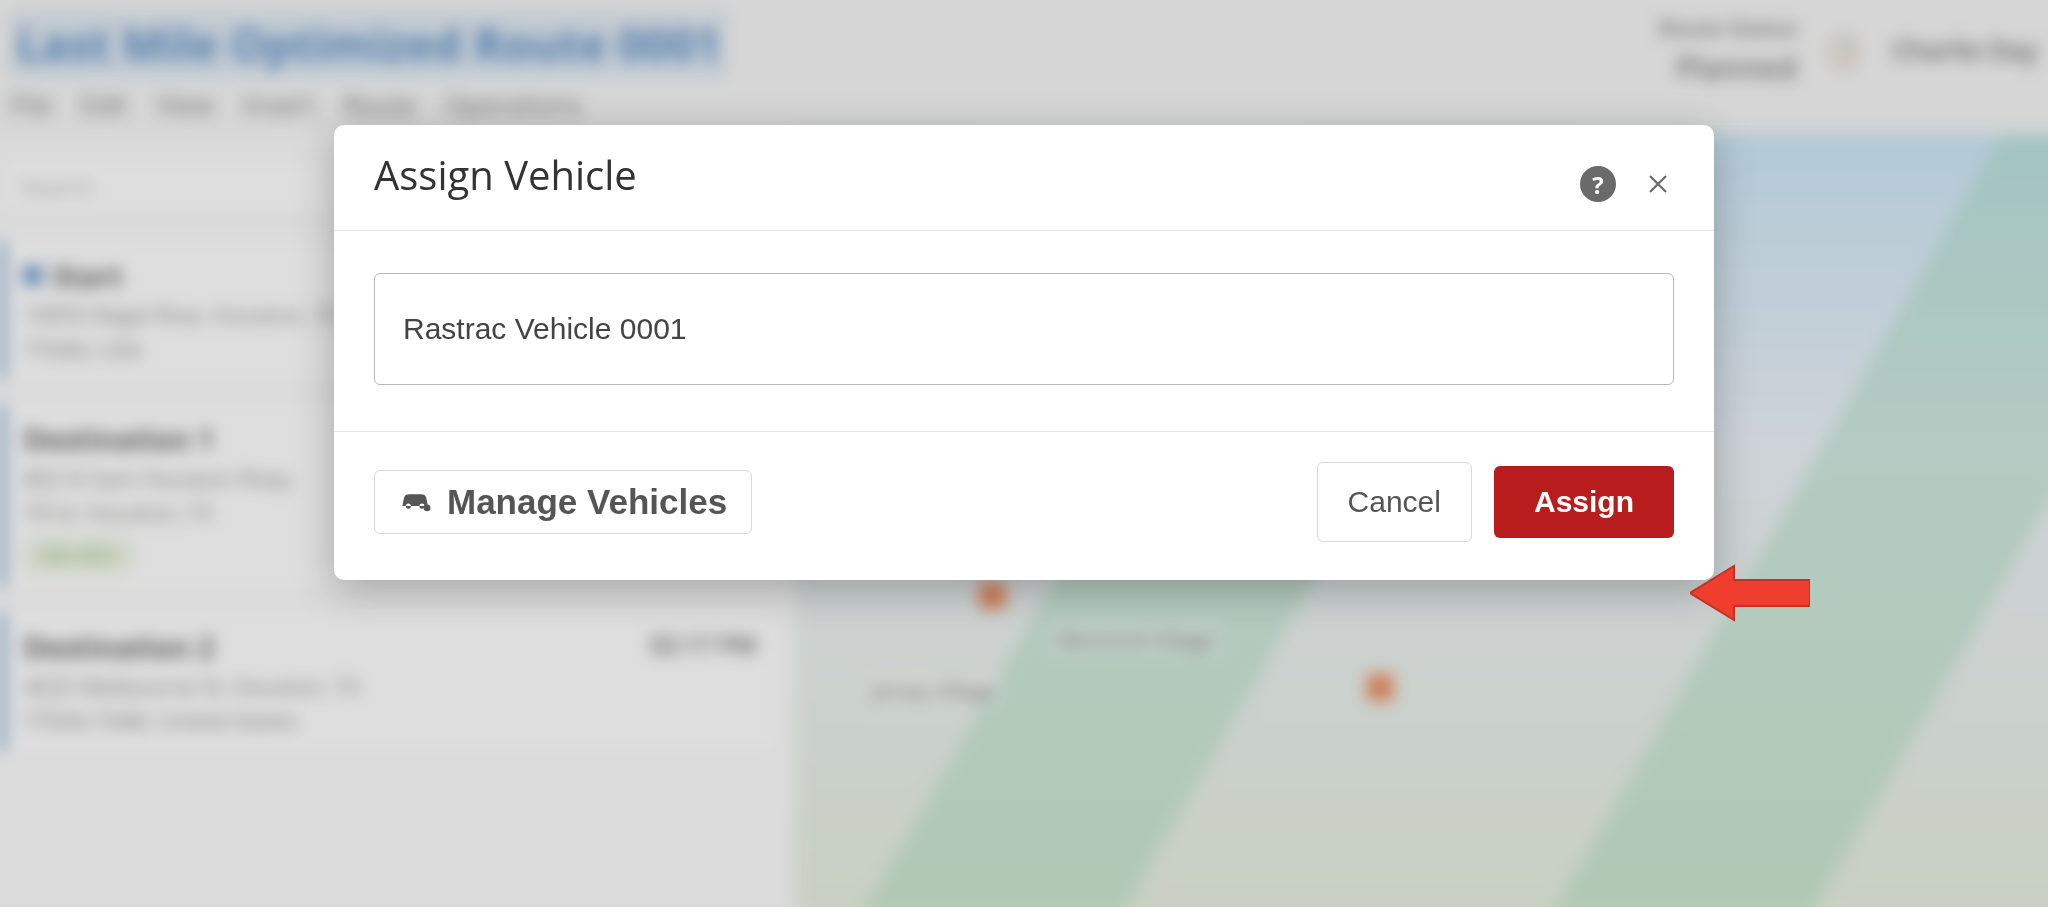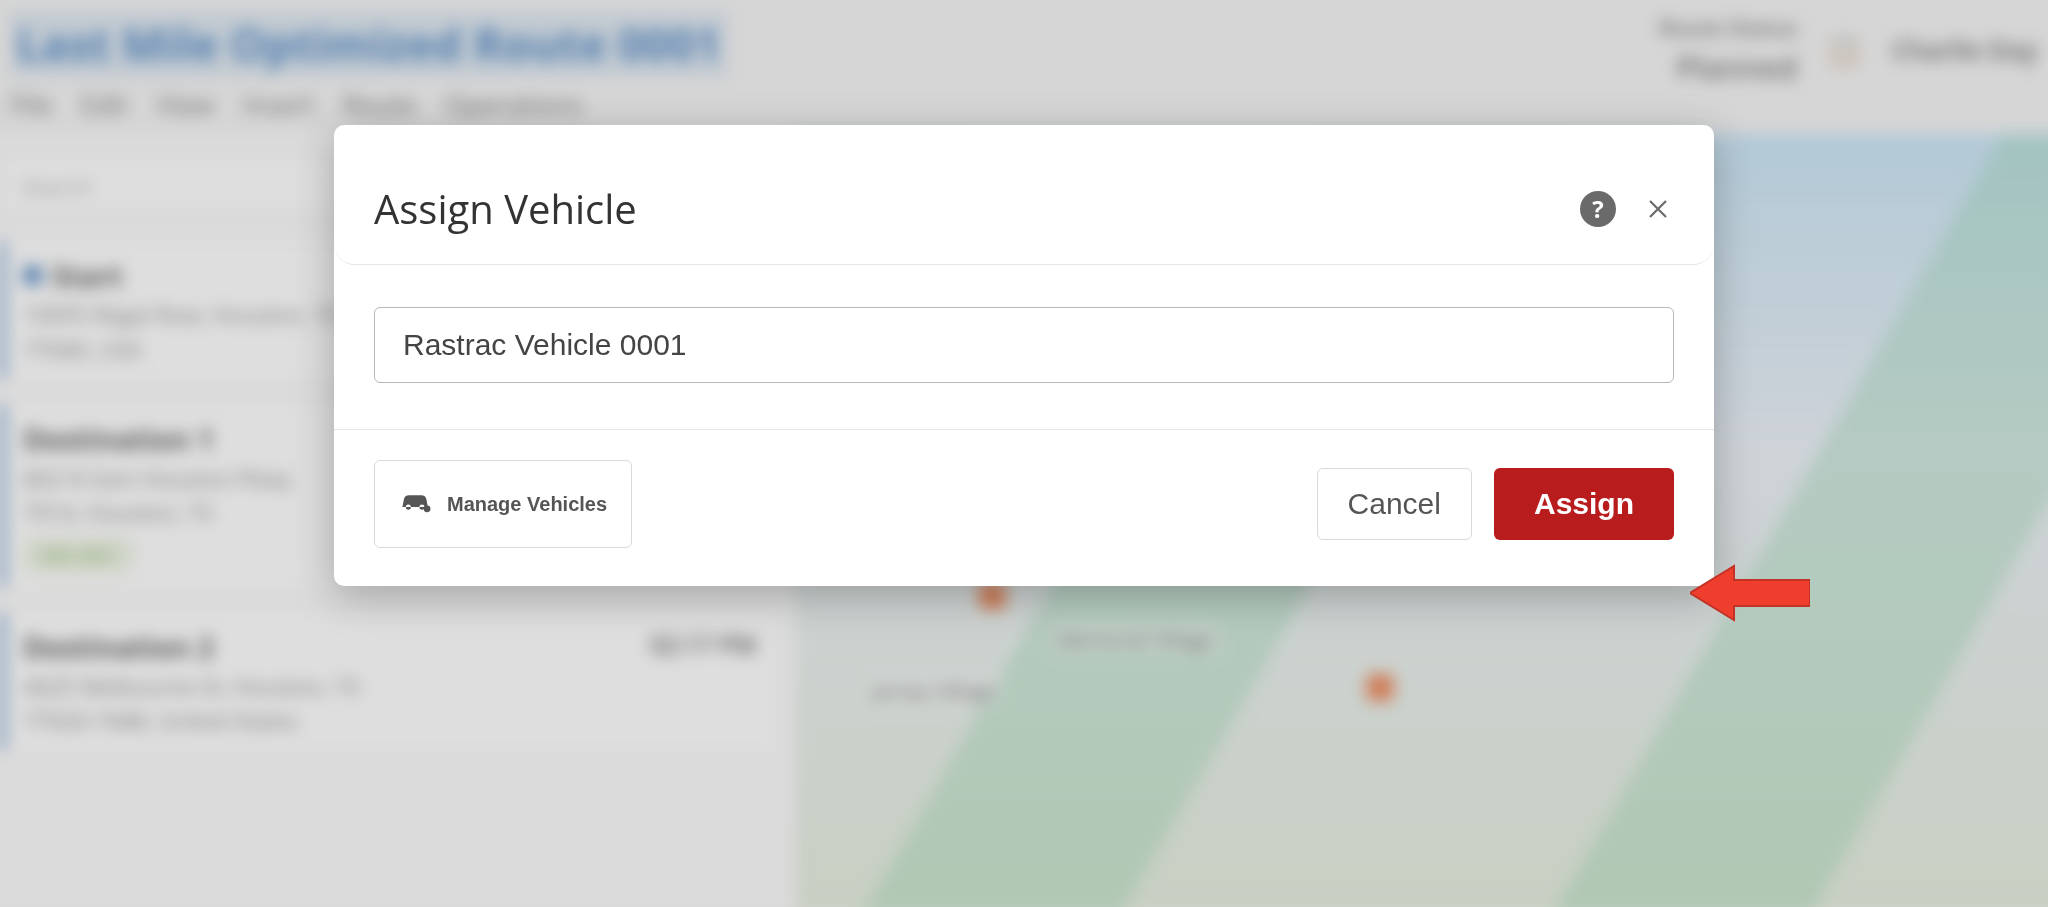--- a/index.html
+++ b/index.html
@@ -150,25 +150,24 @@
   .modal {
     margin-top: 125px;
     width: 1380px;
     background: #fff;
     border-radius: 10px;
     box-shadow: 0 10px 40px rgba(0,0,0,0.25);
     overflow: hidden;
   }
   .modal-head {
     display: flex;
-    align-items: center;
+    align-items: flex-end;
     justify-content: space-between;
-    padding: 56px 40px 28px 40px;
+    padding: 22px 40px 28px 40px;
     border-bottom: 1px solid #e6e6e6;
-    border-radius: 21px;
   }
   .modal-title {
     font-size: 40px;
     color: #333;
     font-weight: 400;
   }
   .modal-head .icons {
     display: flex;
     gap: 26px;
     align-items: center;
@@ -193,59 +192,59 @@
     color: #6a6a6a;
     cursor: pointer;
   }
   .close-icon svg { width: 24px; height: 24px; stroke: #6a6a6a; stroke-width: 2.2; }
 
   .modal-body {
     padding: 42px 40px 46px 40px;
   }
   .vehicle-input {
     width: 100%;
-    height: 76px;
+    height: 112px;
     border: 1px solid #b8b8b8;
     border-radius: 6px;
     font-size: 30px;
     padding: 0 28px;
     color: #444;
     outline: none;
   }
 
   .modal-foot {
     border-top: 1px solid #e6e6e6;
     padding: 30px 40px 38px 40px;
     display: flex;
     align-items: center;
     justify-content: space-between;
   }
   .manage-btn {
     display: inline-flex;
     align-items: center;
     gap: 14px;
-    height: 88px;
+    height: 64px;
     padding: 0 24px;
     border: 1px solid #d9d9d9;
     background: #fff;
     border-radius: 6px;
-    font-size: 20px;
+    font-size: 35px;
     color: #555;
     font-weight: 600;
     cursor: pointer;
   }
   .manage-btn svg { width: 34px; height: 26px; fill: #555; }
 
   .right-actions {
     display: flex;
     gap: 22px;
     align-items: center;
   }
   .cancel-btn {
-    height: 72px;
+    height: 80px;
     padding: 0 30px;
     border: 1px solid #d9d9d9;
     background: #fff;
     border-radius: 6px;
     font-size: 30px;
     color: #555;
     cursor: pointer;
   }
   .assign-btn {
     height: 72px;

